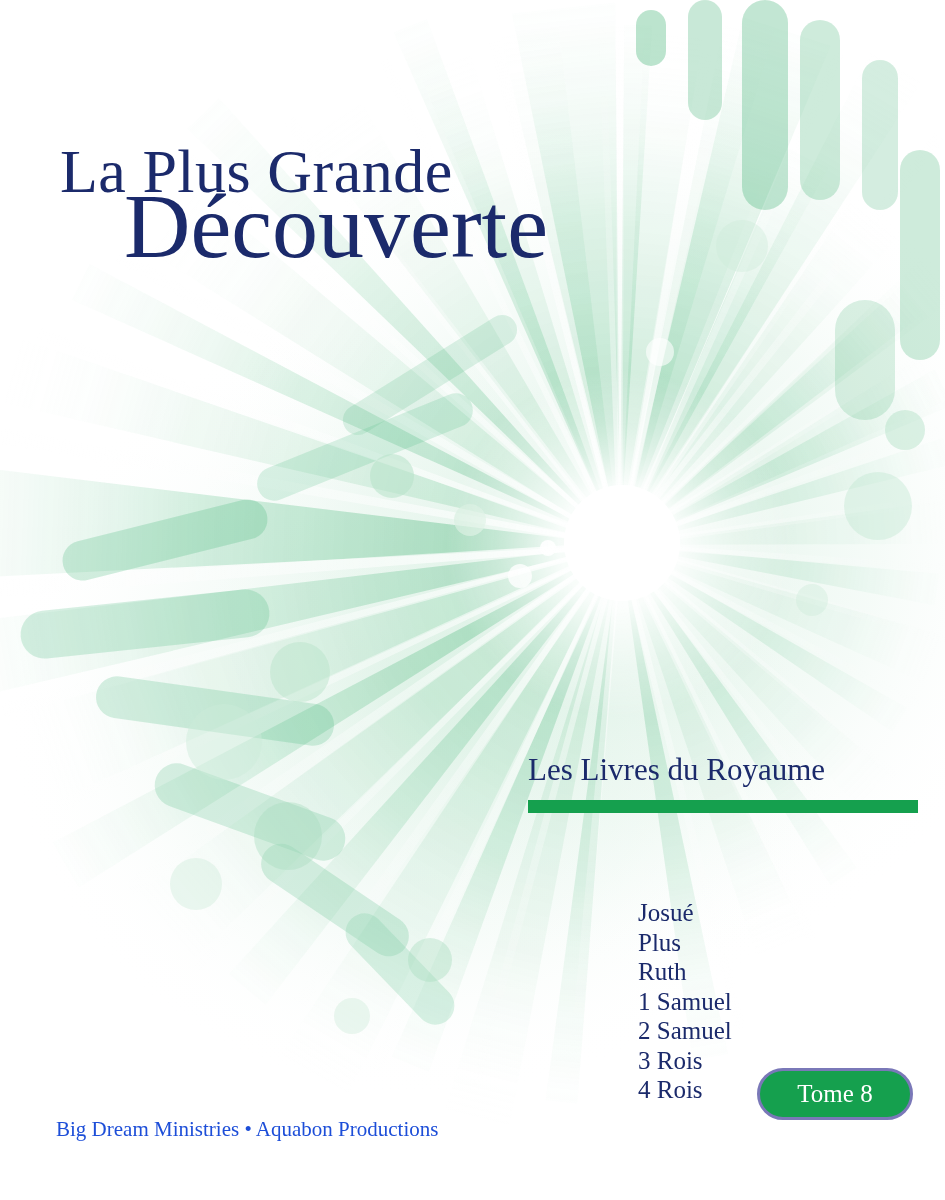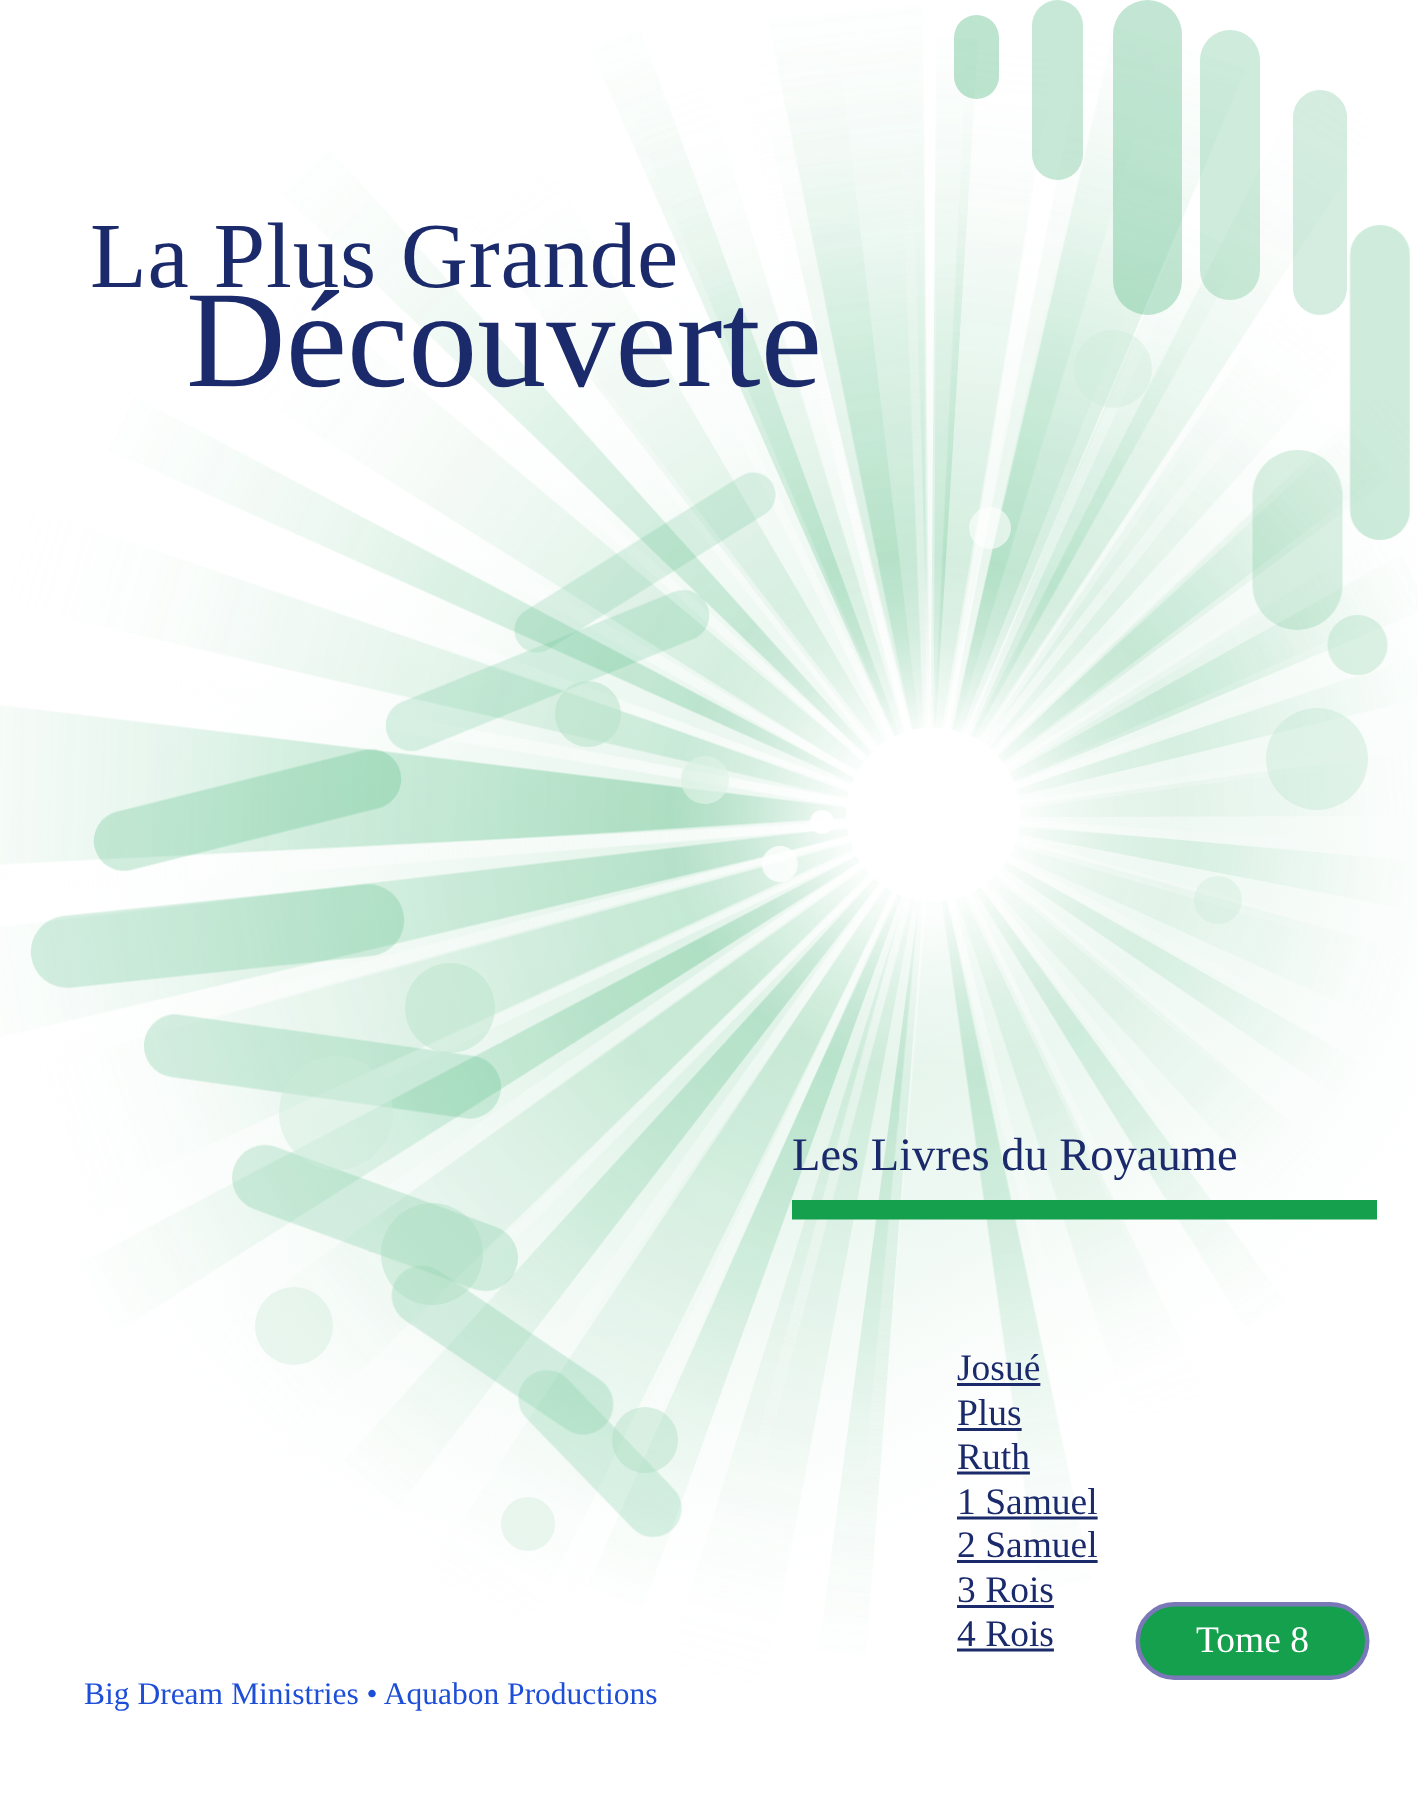--- a/index.html
+++ b/index.html
@@ -72,21 +72,20 @@
 
   
   .book-list {
     position: absolute;
     left: 638px;
     top: 898px;
     z-index: 5;
     color: #1b2a6b;
     font-size: 25px;
     line-height: 1.18;
-    text-decoration: underline;
   }
   .book-list div {
     white-space: nowrap;
   }
 
   
   .volume-badge {
     position: absolute;
     left: 757px;
     top: 1068px;

